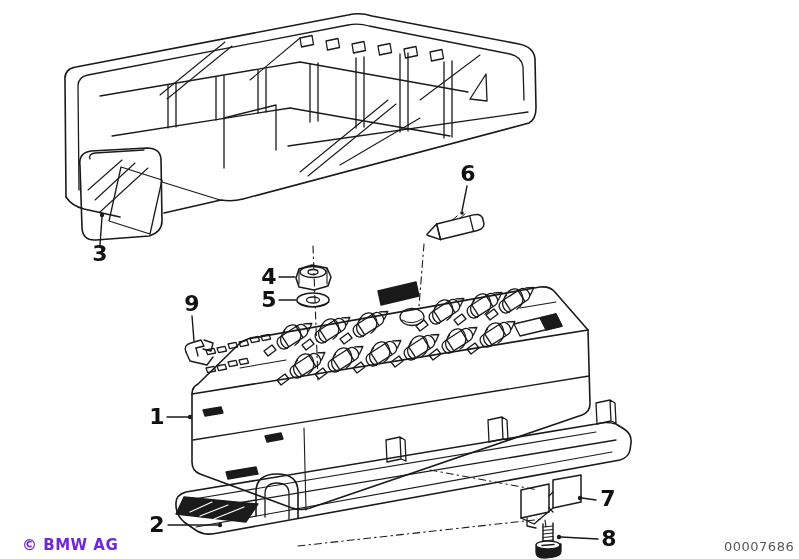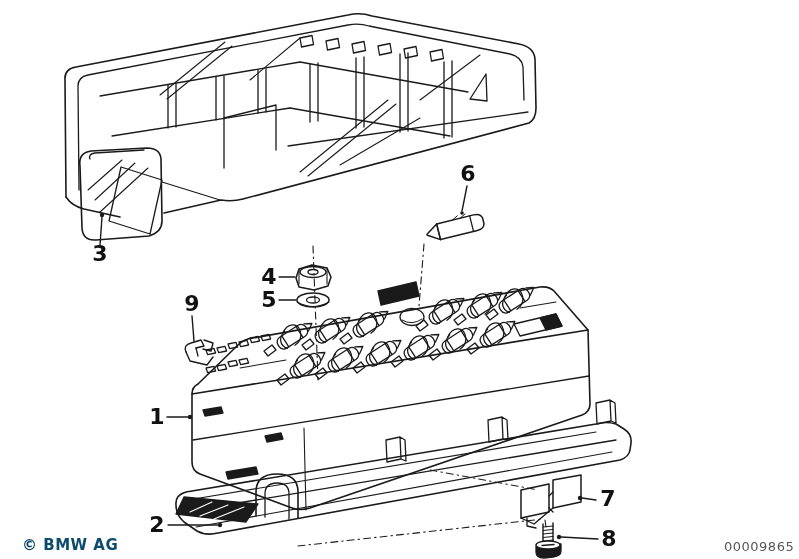--- a/index.html
+++ b/index.html
@@ -7,21 +7,21 @@
     position:relative;width:799px;height:559px;background:#ffffff;
     font-family:"DejaVu Sans","Liberation Sans",sans-serif;overflow:hidden;
   }
   #artwork{position:absolute;left:0;top:0;}
   .callout{
     position:absolute;transform:translate(-50%,-50%);
     font-size:22px;font-weight:bold;color:#111;line-height:1;
     cursor:pointer;user-select:none;
   }
   .footer-copy{
-    position:absolute;left:22px;top:536px;font-size:15px;font-weight:700;color:#0c4a6e;
+    position:absolute;left:22px;top:536px;font-size:15px;font-weight:700;color:#6d28d9;
     letter-spacing:0.5px;
   }
   .footer-num{
     position:absolute;left:724px;top:539px;font-size:13px;color:#575757;letter-spacing:0.5px;
   }
   svg *{vector-effect:non-scaling-stroke;}
 </style>
 </head>
 <body>
 
@@ -223,15 +223,15 @@
   <div class="callout" style="left:157px;top:525px">2</div>
   <div class="callout" style="left:100px;top:254px">3</div>
   <div class="callout" style="left:269px;top:277px">4</div>
   <div class="callout" style="left:269px;top:300px">5</div>
   <div class="callout" style="left:468px;top:174px">6</div>
   <div class="callout" style="left:608px;top:499px">7</div>
   <div class="callout" style="left:609px;top:539px">8</div>
   <div class="callout" style="left:192px;top:304px">9</div>
 
   <div class="footer-copy">© BMW AG</div>
-  <div class="footer-num">00009865</div>
+  <div class="footer-num">00007686</div>
 
 </div>
 
 </body></html>

